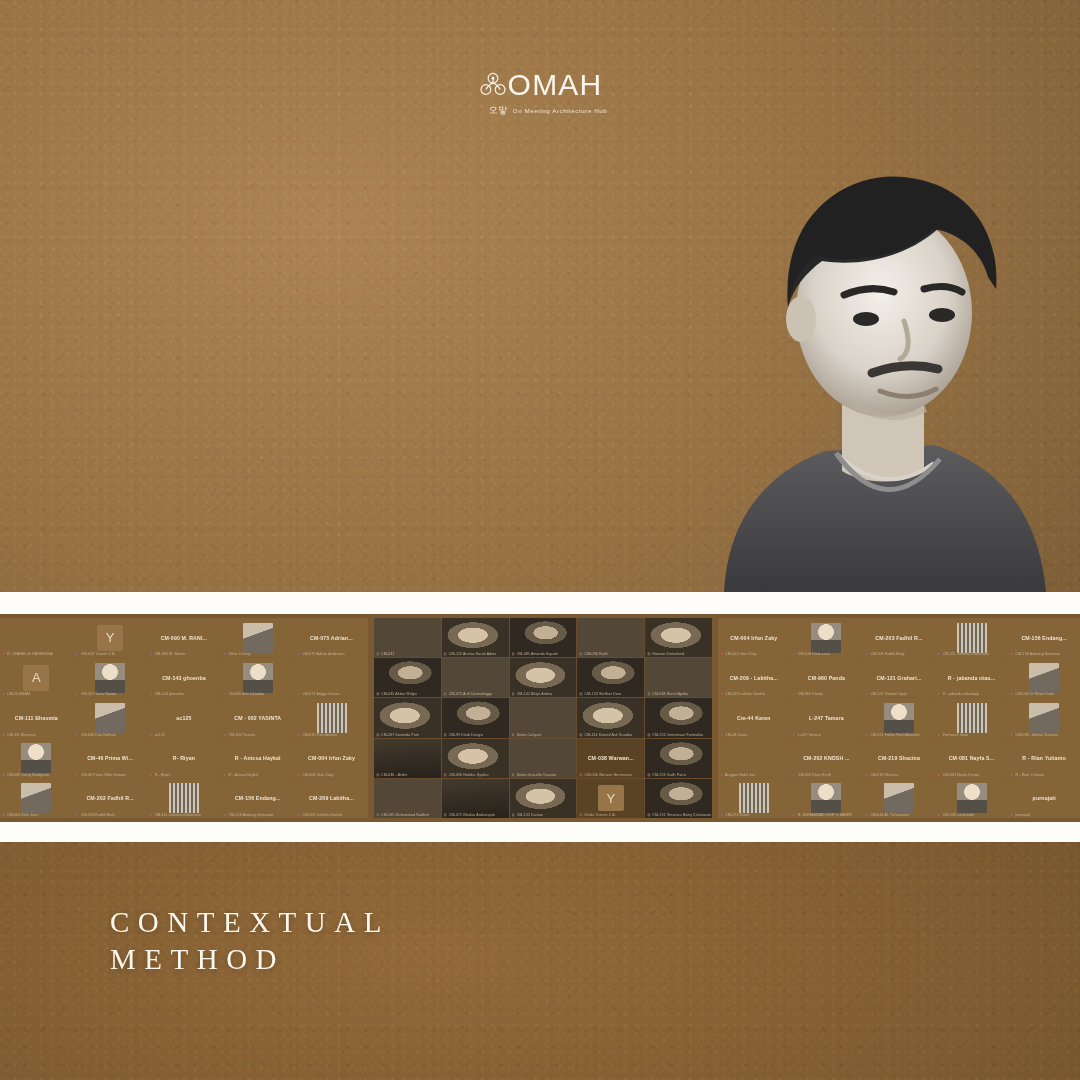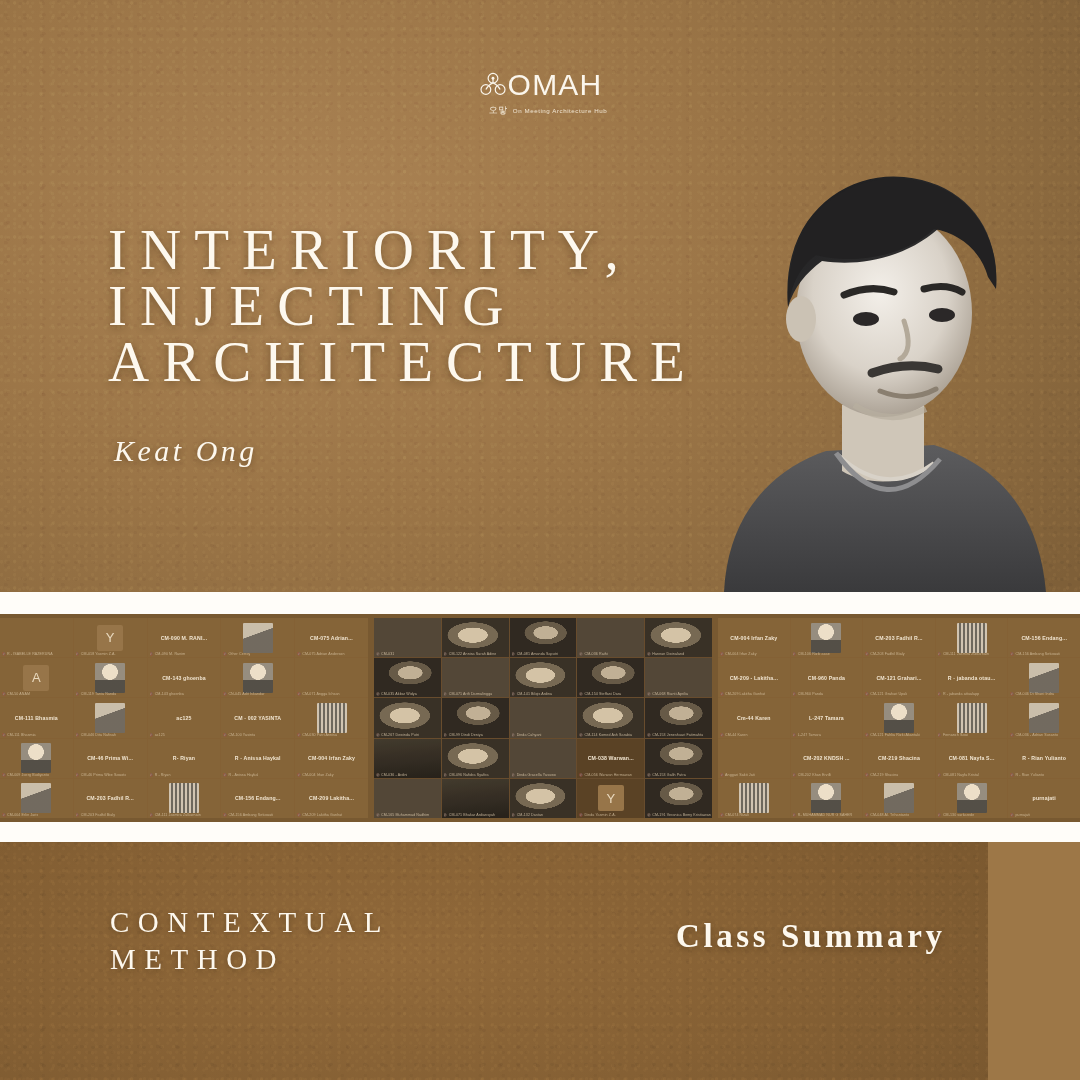--- a/index.html
+++ b/index.html
@@ -172,21 +172,21 @@
     background:linear-gradient(175deg,#4a3a22 0%, #2b2014 100%);
   }
   .strip-veil{
     position:absolute; inset:0; pointer-events:none;
     background:linear-gradient(180deg, rgba(138,103,57,.30), rgba(138,103,57,.30));
     mix-blend-mode:multiply; opacity:.32;
   }
 
   
   .footer{
-    position:absolute; left:0; top:842px; width:988px; height:238px;
+    position:absolute; left:0; top:842px; width:1080px; height:238px;
     background:
       radial-gradient(ellipse 760px 280px at 40% 48%, #91693a 0%, #856034 52%, #77562e 100%);
     overflow:hidden;
   }
   .f-left{
     position:absolute; left:110px; top:62px;
     color:#fdf8ee; font-size:29px; line-height:1.28;
     letter-spacing:8.5px; white-space:pre-line;
     text-shadow:0 2px 6px rgba(50,32,12,.4);
   }
@@ -267,26 +267,20 @@
 
       <path d="M214 254 q30 12 56 -2" stroke="#8a7f70" stroke-width="5" fill="none" stroke-linecap="round"></path>
 
       <path d="M188 268 q34 22 72 4" stroke="#b8afa0" stroke-width="6" fill="none" opacity=".7"></path>
 
       <path d="M172 318 q48 44 96 8" stroke="#d8d2c8" stroke-width="4" fill="none"></path>
 
       <path d="M170 316 q50 70 104 6" stroke="#8e8e90" stroke-width="5" fill="none"></path>
     </svg>
 
-    <div class="hero-text">
-      <h1 class="title">INTERIORITY,
-INJECTING
-ARCHITECTURE</h1>
-      <div class="speaker">Keat Ong</div>
-    </div>
   </section>
 
   <div class="band top"></div>
   <div class="band bottom"></div>
 
   <section class="strip">
     <div class="strip-inner" id="strip-inner">
         <div class="panel left">
           <div class="pgrid">
             <div class="cell">
@@ -573,16 +567,15 @@
             </div>
           </div>
         </div>
       </div>
     <div class="strip-veil"></div>
   </section>
 
   <section class="footer tex">
     <div class="f-left">CONTEXTUAL
 METHOD</div>
-    <div class="f-right">Class Summary</div>
   </section>
 
 </div>
 
 </body></html>

